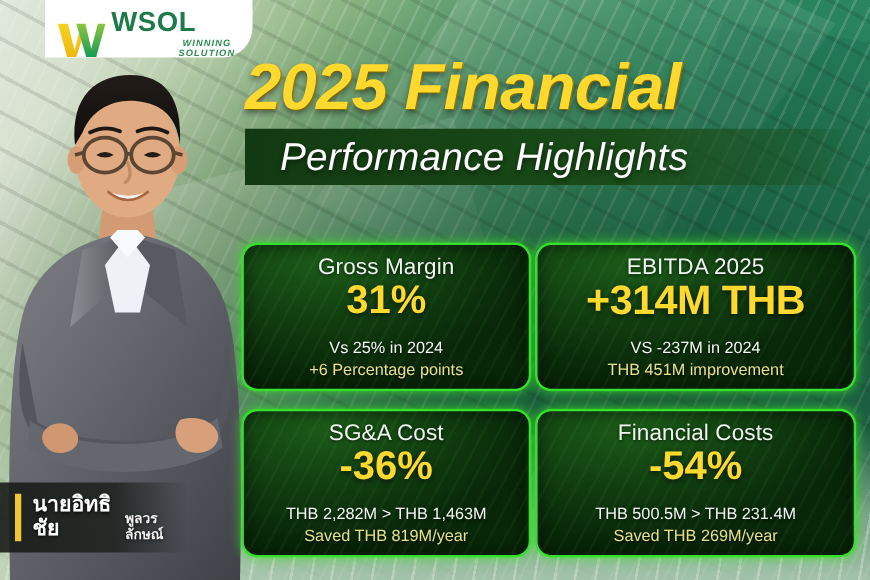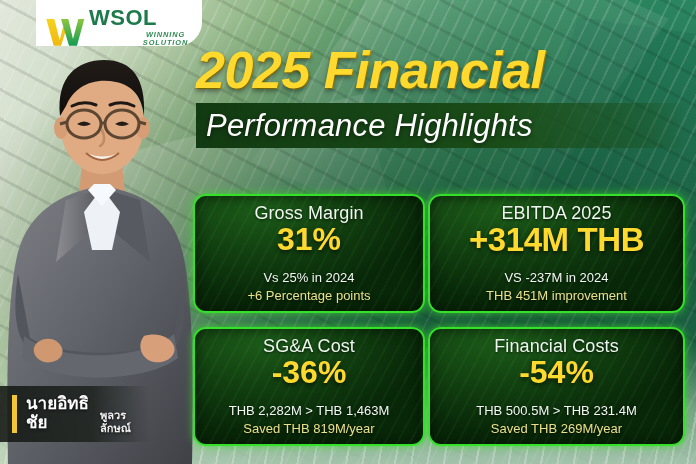--- a/index.html
+++ b/index.html
@@ -103,20 +103,21 @@
   .headline-band{
     margin-top:7px; height:45px;
     display:flex; align-items:center;
     padding:0 10px 0 10px;
     background:linear-gradient(to right,#123a12 0%,#1a4c18 62%,rgba(26,76,24,.35) 92%,rgba(26,76,24,0) 100%);
   }
   .headline-sub{
     font-size:31px; font-style:italic; color:#ffffff; font-weight:500;
     letter-spacing:.2px; white-space:nowrap;
     text-shadow:0 2px 4px rgba(0,0,0,.5);
+    margin-left:18px;
   }
 
   
   .cards{
     position:absolute; left:193px; top:194px;
     width:492px; height:252px;
     display:grid;
     grid-template-columns:232px 1fr;
     grid-template-rows:119px 119px;
     gap:14px 3px;

